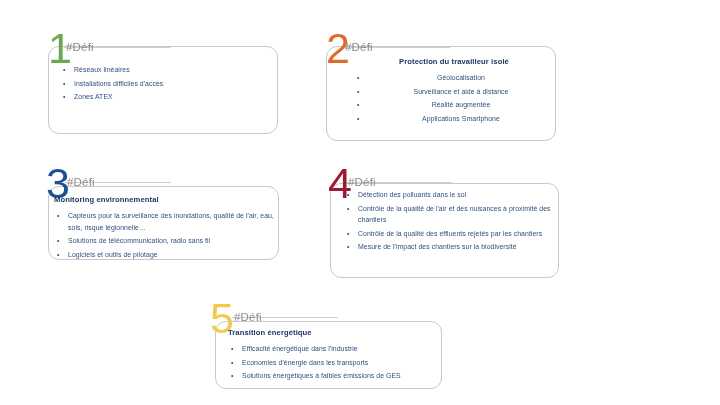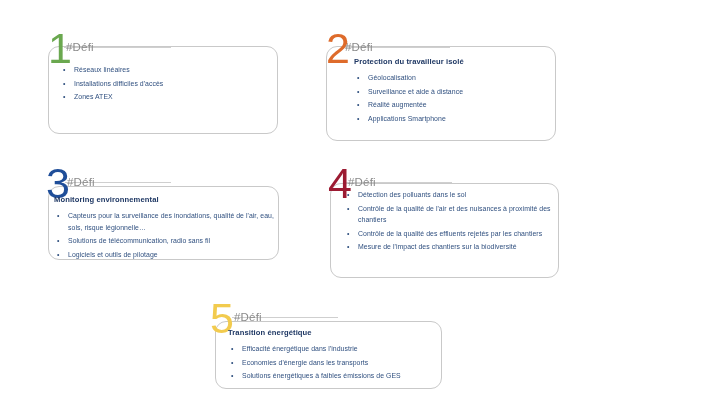--- a/index.html
+++ b/index.html
@@ -114,21 +114,21 @@
   #challenge-1 .defi-rule   { left: 16px;  width: 107px; }
   #challenge-1 .card        { left: 0px;   top: 18px; width: 230px; height: 88px; }
   #challenge-1 .card-body   { left: 12px;  top: 36px; width: 216px; }
   #challenge-1 .card-title  { padding-left: 3px; }
 
   #challenge-2 { left: 326px; top: 28px; }
   #challenge-2 .big-number  { color: #de6b2b; }
   #challenge-2 .defi-label  { left: 19px; }
   #challenge-2 .defi-rule   { left: 17px;  width: 107px; }
   #challenge-2 .card        { left: 0px;   top: 18px; width: 230px; height: 95px; }
-  #challenge-2 .card-body   { left: 28px;  top: 28px; width: 200px; }
+  #challenge-2 .card-body   { left: 28px;  top: 28px; width: 200px; text-align: center; }
 
   #challenge-3 { left: 46px;  top: 163px; }
   #challenge-3 .big-number  { color: #1f4e99; }
   #challenge-3 .defi-label  { left: 21px; }
   #challenge-3 .defi-rule   { left: 19px;  width: 106px; }
   #challenge-3 .card        { left: 2px;   top: 23px; width: 231px; height: 74px; }
   #challenge-3 .card-body   { left: 8px;  top: 31px; width: 222px; }
 
   #challenge-4 { left: 328px; top: 163px; }
   #challenge-4 .big-number  { color: #9c1b32; }

